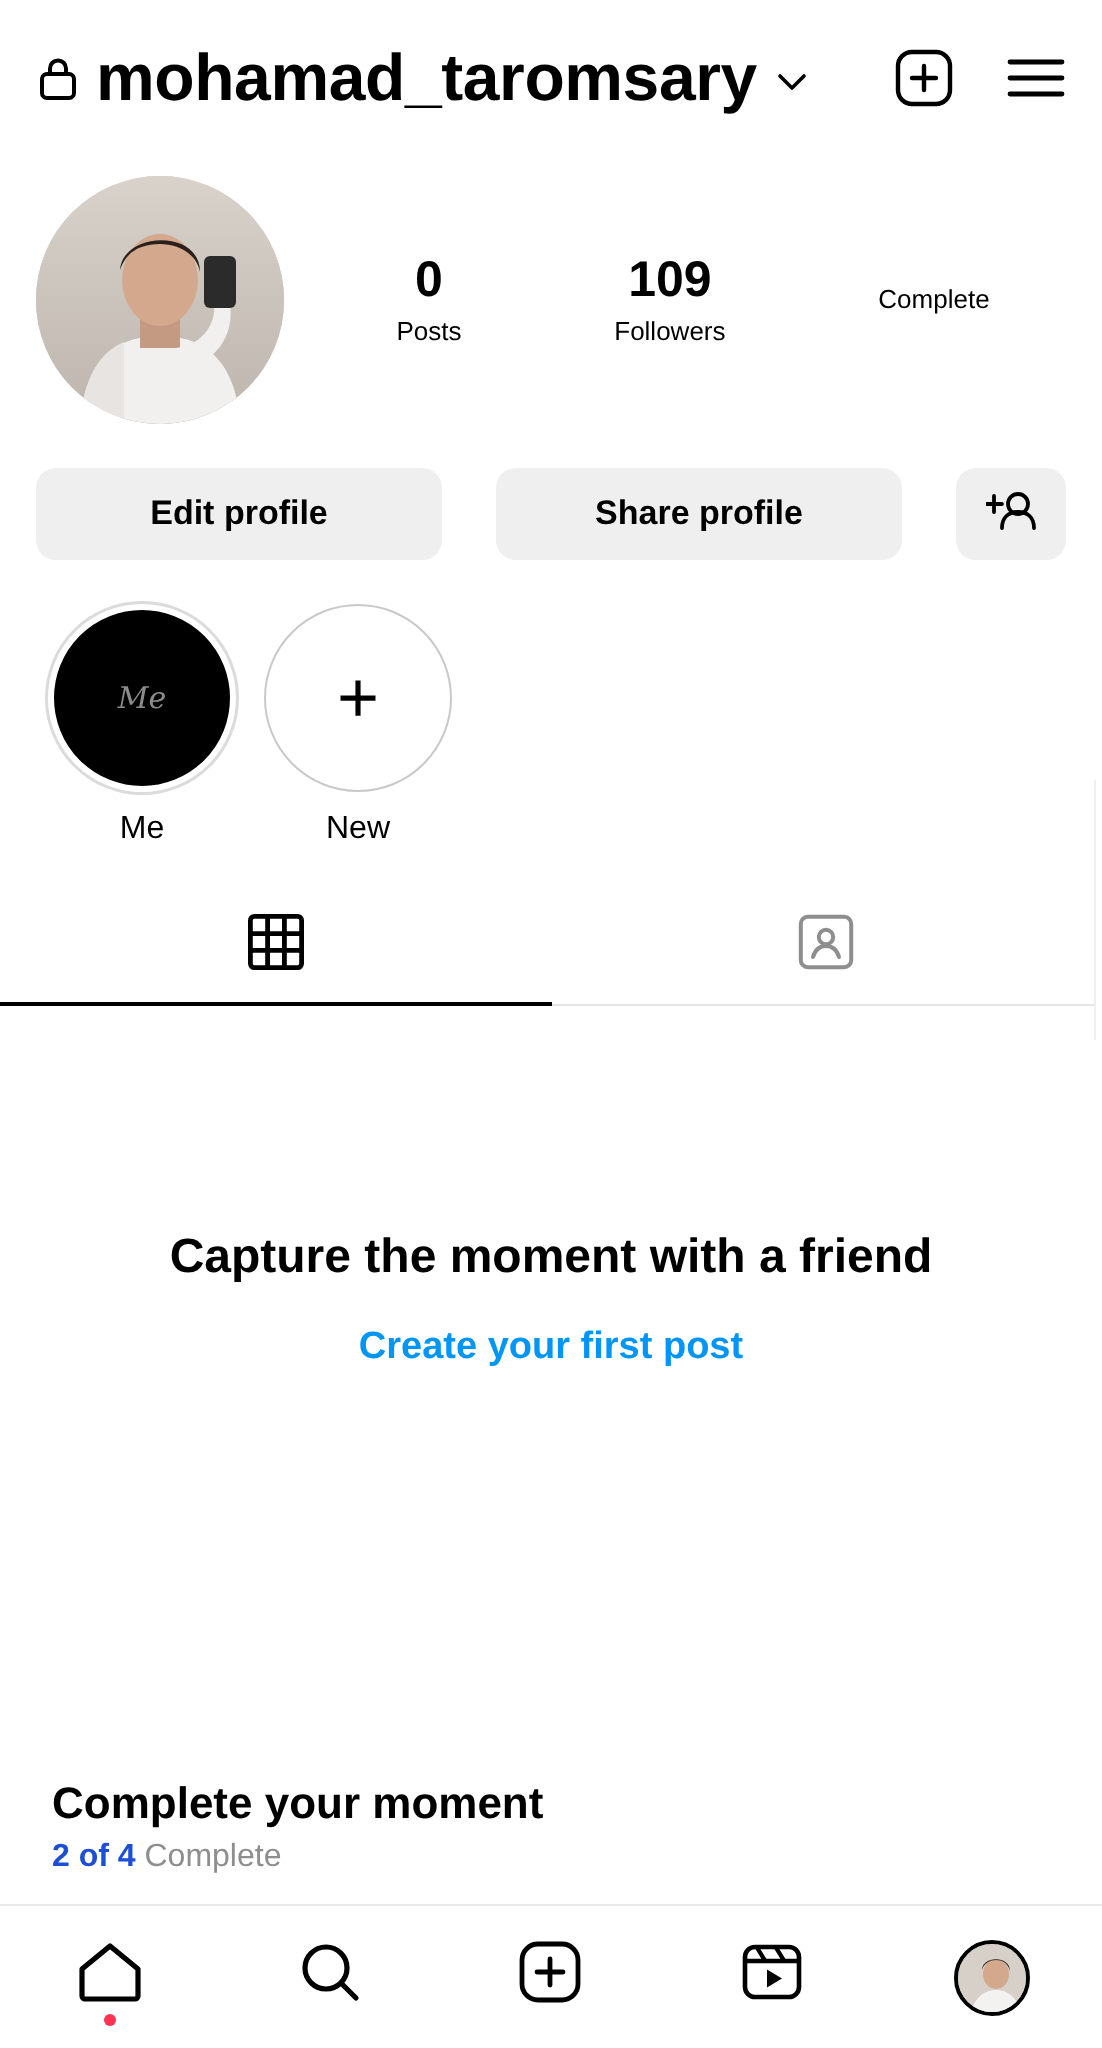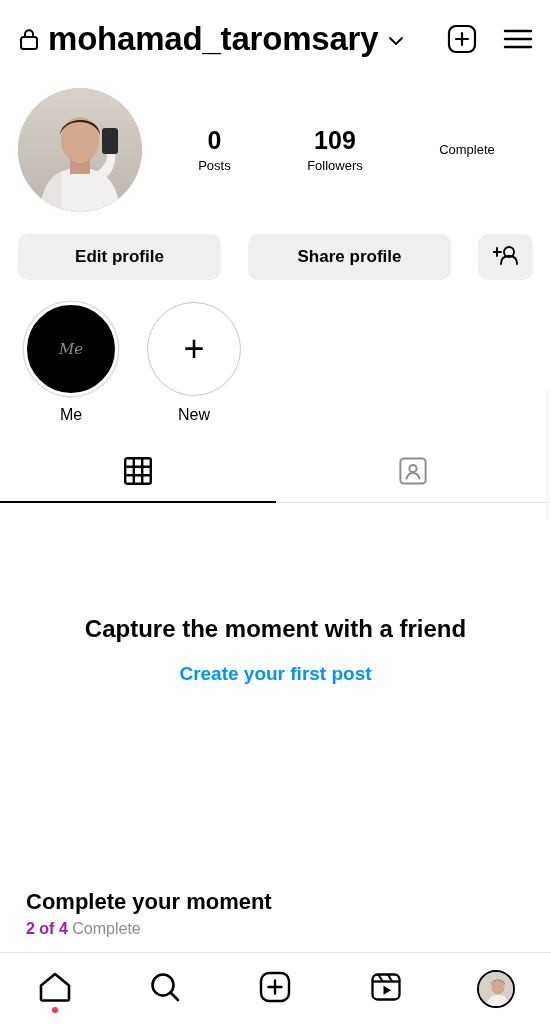--- a/index.html
+++ b/index.html
@@ -81,21 +81,21 @@
     display: flex; align-items: center; justify-content: center;
     cursor: pointer;
     font-family: "Liberation Sans", sans-serif;
   }
   .btn-flex { flex: 1 1 0; }
   .btn-icon { width: 55px; flex: 0 0 auto; }
 
   
   .highlights {
     display: flex;
-    gap: 25px;
+    gap: 10px;
     padding: 22px 22px 0 22px;
     flex: 0 0 auto;
   }
   .hl { width: 98px; text-align: center; }
   .hl-circle {
     width: 94px; height: 94px;
     border-radius: 50%;
     display: flex; align-items: center; justify-content: center;
     margin: 0 auto;
   }
@@ -151,21 +151,21 @@
   .empty-title { font-size: 24px; font-weight: bold; text-align: left; }
   .empty-link { font-size: 19px; font-weight: bold; color: #0095f6; margin-top: 20px; cursor: pointer; }
 
   
   .complete {
     padding: 0 26px 14px 26px;
     flex: 0 0 auto;
   }
   .complete-title { font-size: 22px; font-weight: bold; }
   .complete-sub { font-size: 16px; margin-top: 5px; color: #8e8e8e; }
-  .complete-sub b { color: #a21caf; font-weight: bold; }
+  .complete-sub b { color: #1d4ed8; font-weight: bold; }
 
   
   .bottomnav {
     height: 72px;
     border-top: 1px solid #e9e9e9;
     display: flex;
     align-items: center;
     justify-content: space-around;
     flex: 0 0 auto;
     background: #fff;

